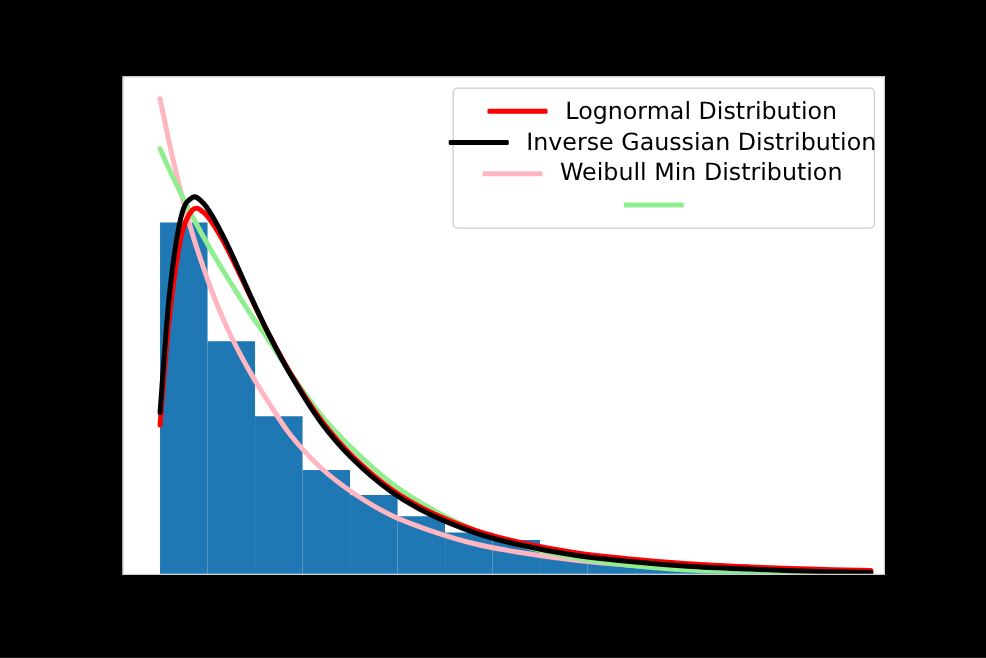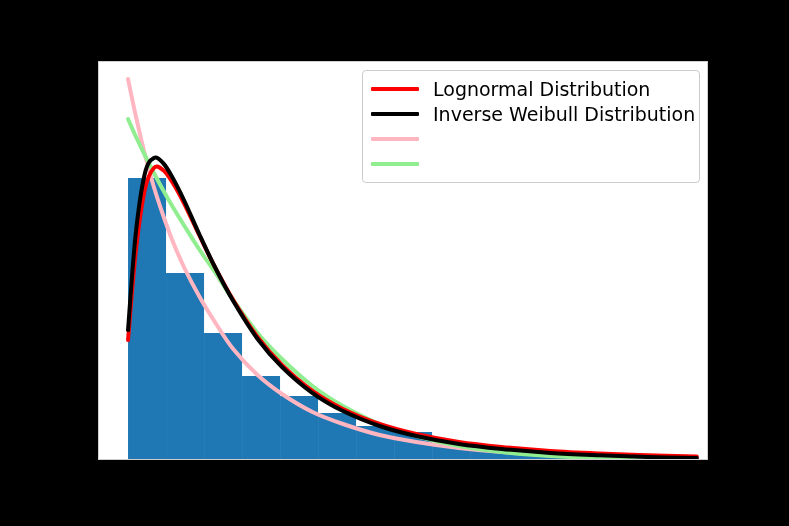--- a/index.html
+++ b/index.html
@@ -1,21 +1,21 @@
 <!DOCTYPE html>
 <html><head>
 <meta charset="utf-8">
 <style>
   html,body{margin:0;padding:0;background:#000;}
   body{width:789px;height:526px;overflow:hidden;font-family:"DejaVu Sans",sans-serif;}
   #canvas{position:relative;width:789px;height:526px;background:#000;}
   #plot-area{position:absolute;left:98px;top:61px;width:610px;height:399px;background:#fff;box-sizing:border-box;border:1px solid #cfcfcf;overflow:hidden;}
   #svg-layer{position:absolute;left:0;top:0;width:610px;height:399px;}
   #legend{position:absolute;left:362px;top:70px;width:338px;height:113px;background:#fff;border:1px solid #cccccc;border-radius:4px;box-sizing:border-box;padding:6px 10px 6px 8px;display:flex;flex-direction:column;justify-content:space-around;}
-  .legend-row{display:flex;align-items:center;height:25px;}
+  .legend-row{display:flex;align-items:center;height:25px;justify-content:center;}
   .legend-swatch{width:48px;height:4px;margin-right:14px;flex:0 0 auto;border-radius:1px;}
   .legend-label{font-size:19px;color:#000;line-height:1;white-space:nowrap;font-family:"DejaVu Sans",sans-serif;}
 </style>
 </head>
 <body>
 
 <div id="canvas">
 
   <div id="plot-area">
     <svg id="svg-layer" viewBox="0 0 610 399" preserveAspectRatio="none">
@@ -45,23 +45,24 @@
     </svg>
   </div>
 
   <div id="legend">
     <div class="legend-row">
       <span class="legend-swatch" style="background: rgb(255, 0, 0);"></span>
       <span class="legend-label">Lognormal Distribution</span>
     </div>
     <div class="legend-row">
       <span class="legend-swatch" style="background: rgb(0, 0, 0);"></span>
-      <span class="legend-label">Inverse Weibull Distribution</span>
+      <span class="legend-label">Inverse Gaussian Distribution</span>
     </div>
     <div class="legend-row">
       <span class="legend-swatch" style="background: rgb(255, 182, 193);"></span>
+      <span class="legend-label">Weibull Min Distribution</span>
     </div>
     <div class="legend-row">
       <span class="legend-swatch" style="background: rgb(144, 238, 144);"></span>
     </div>
   </div>
 
 </div>
 
 </body></html>

